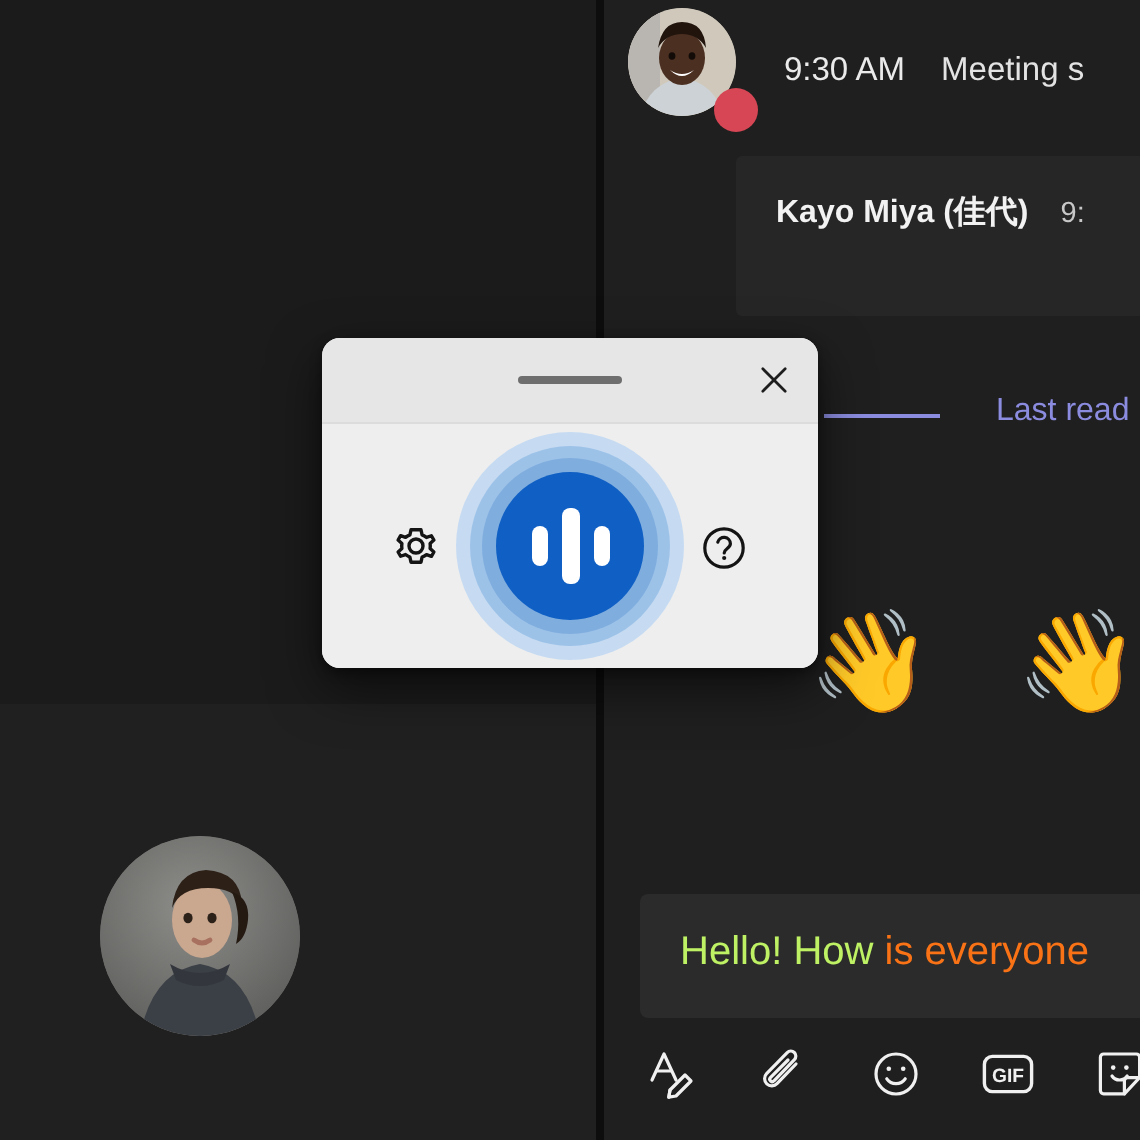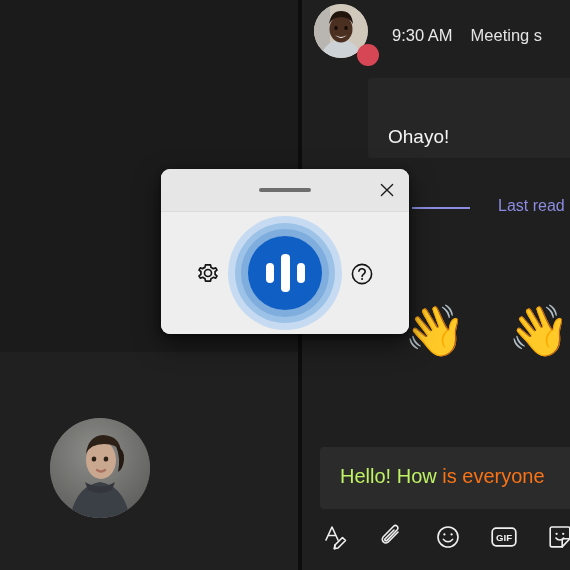--- a/index.html
+++ b/index.html
@@ -324,21 +324,23 @@
       </g>
     </svg>
   </div>
   <div class="presence-dot"></div>
 
   <div class="sys-line">
     <span class="sys-time">9:30 AM</span><span class="sys-text">Meeting s</span>
   </div>
 
   <div class="bubble"></div>
-  <div class="bubble-body">Ohayo!</div>
+  <div class="bubble-head">
+    <span>Kayo Miya (佳代)</span><span class="b-time">9:</span>
+  </div>
 
   <div class="lastread-rule"></div>
   <div class="lastread-label">Last read</div>
 
   <div class="emoji-row">👋 👋 👋</div>
 
   <div class="compose"></div>
   <div class="compose-text">
     <span class="typed">Hello! How</span>
     <span class="dictating">is everyone</span>

